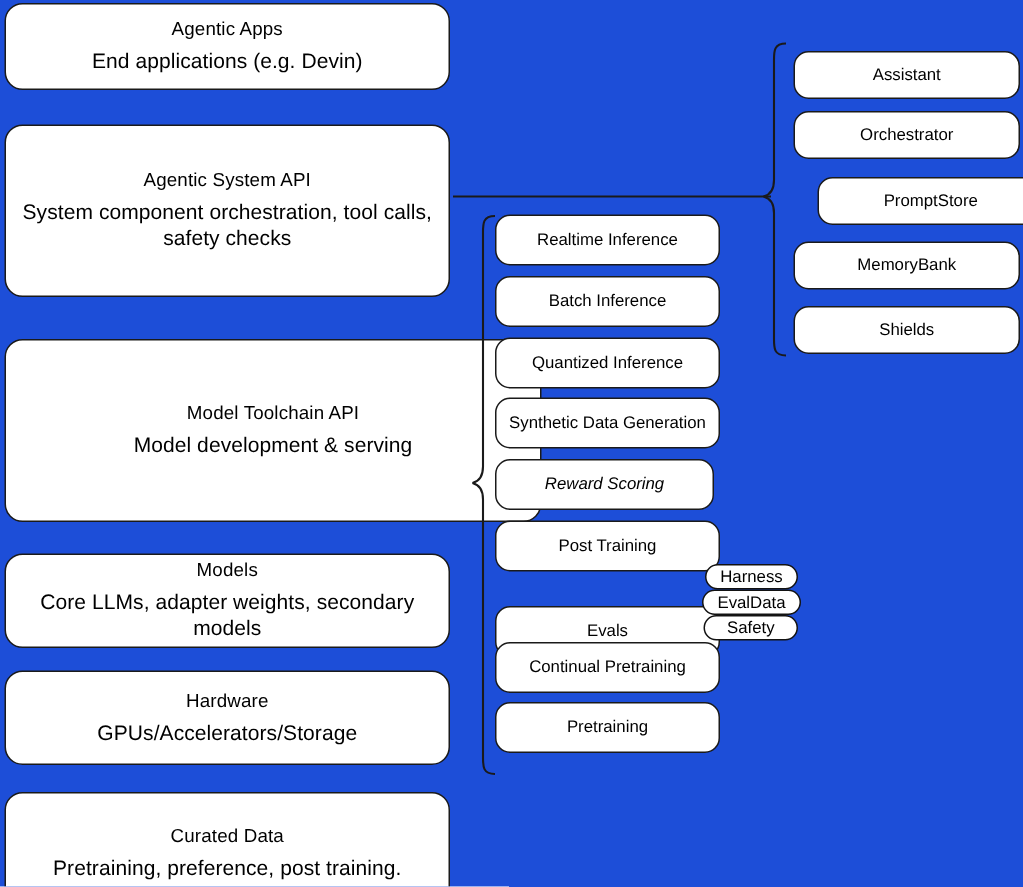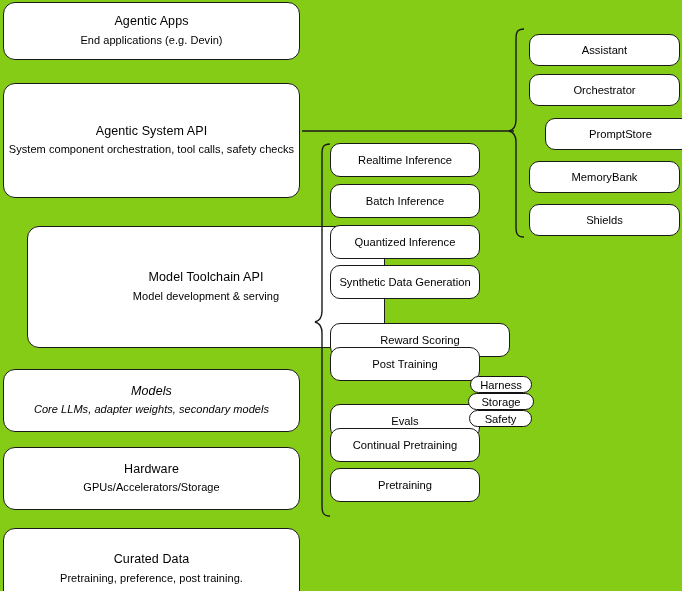--- a/index.html
+++ b/index.html
@@ -9,21 +9,21 @@
     background: #ffffff;
   }
   body {
     font-family: "Liberation Sans", sans-serif;
     color: #000000;
   }
   #canvas {
     position: relative;
     width: 682px;
     height: 591px;
-    background: #84cc16;
+    background: #1d4ed8;
     overflow: hidden;
   }
   
   .node {
     position: absolute;
     box-sizing: border-box;
     border: 1.4px solid #1a1a1a;
     border-radius: 12px;
     background: #ffffff;
     display: flex;
@@ -32,21 +32,21 @@
     justify-content: center;
     text-align: center;
     line-height: 1.25;
   }
   .layer-title {
     font-size: 12.5px;
     color: #000;
     letter-spacing: 0.1px;
   }
   .layer-sub {
-    font-size: 11px;
+    font-size: 14px;
     color: #000;
     margin-top: 4px;
     letter-spacing: 0.05px;
   }
   .chip {
     position: absolute;
     box-sizing: border-box;
     border: 1.4px solid #1a1a1a;
     border-radius: 10px;
     background: #ffffff;
@@ -114,26 +114,26 @@
   <div class="node" style="left:3px; top:2px; width:297px; height:58px;">
     <div class="layer-title">Agentic Apps</div>
     <div class="layer-sub">End applications (e.g. Devin)</div>
   </div>
 
   <div class="node" style="left:3px; top:83px; width:297px; height:115px;">
     <div class="layer-title">Agentic System API</div>
     <div class="layer-sub">System component orchestration, tool calls, safety checks</div>
   </div>
 
-  <div class="node" style="left:3px; top:226px; width:358px; height:122px;margin-left:24px;">
+  <div class="node" style="left:3px; top:226px; width:358px; height:122px;">
     <div class="layer-title">Model Toolchain API</div>
     <div class="layer-sub">Model development &amp; serving</div>
   </div>
 
-  <div class="node" style="left:3px; top:369px; width:297px; height:63px;font-style:italic;">
+  <div class="node" style="left:3px; top:369px; width:297px; height:63px;">
     <div class="layer-title">Models</div>
     <div class="layer-sub">Core LLMs, adapter weights, secondary models</div>
   </div>
 
   <div class="node" style="left:3px; top:447px; width:297px; height:63px;">
     <div class="layer-title">Hardware</div>
     <div class="layer-sub">GPUs/Accelerators/Storage</div>
   </div>
 
   <div class="node" style="left:3px; top:528px; width:297px; height:82px;">
@@ -146,41 +146,41 @@
   </div>
   <div class="chip" style="left:330px; top:184px; width:150px; height:34px; z-index:3;">
     <span>Batch Inference</span>
   </div>
   <div class="chip" style="left:330px; top:225px; width:150px; height:34px; z-index:3;">
     <span>Quantized Inference</span>
   </div>
   <div class="chip" style="left:330px; top:265px; width:150px; height:34px; z-index:3;">
     <span>Synthetic Data Generation</span>
   </div>
-  <div class="chip" style="left:330px; top:323px; width:180px; height:34px; z-index:3;">
+  <div class="chip" style="left:330px; top:306px; width:146px; height:34px; z-index:3;font-style:italic;">
     <span>Reward Scoring</span>
   </div>
   <div class="chip" style="left:330px; top:347px; width:150px; height:34px; z-index:3;">
     <span>Post Training</span>
   </div>
   <div class="chip" style="left:330px; top:387px; width:150px; height:34px; z-index:3;margin-top:17px;">
     <span>Evals</span>
   </div>
   <div class="chip" style="left:330px; top:428px; width:150px; height:34px; z-index:3;">
     <span>Continual Pretraining</span>
   </div>
   <div class="chip" style="left:330px; top:468px; width:150px; height:34px; z-index:3;">
     <span>Pretraining</span>
   </div>
 
   <div class="pill" style="left:470px; top:376px; width:62px; height:17px;">
     <span>Harness</span>
   </div>
   <div class="pill" style="left:468px; top:393px; width:66px; height:17px;">
-    <span>Storage</span>
+    <span>EvalData</span>
   </div>
   <div class="pill" style="left:469px; top:410px; width:63px; height:17px;">
     <span>Safety</span>
   </div>
 
   <div class="chip" style="left:529px; top:34px; width:151px; height:32px;">
     <span>Assistant</span>
   </div>
   <div class="chip" style="left:529px; top:74px; width:151px; height:32px;">
     <span>Orchestrator</span>

